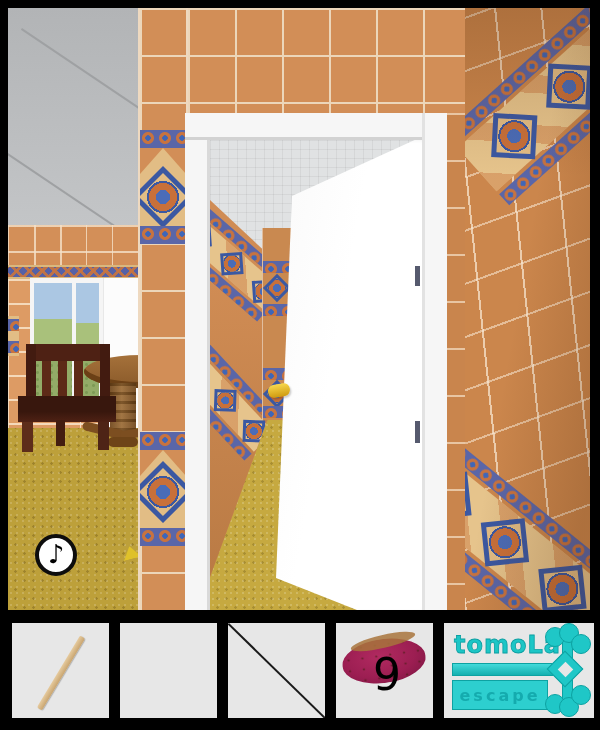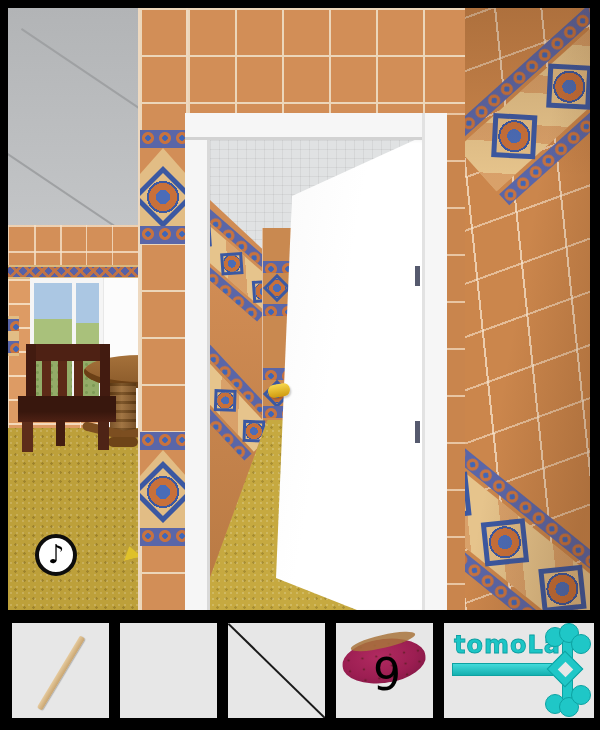--- a/index.html
+++ b/index.html
@@ -224,20 +224,23 @@
     <div class="abs" style="left:1px;top:0;width:135px;height:2px;background:#1a1a1a;transform:rotate(44.3deg);transform-origin:0 0;"></div>
   </div>
   <div class="slot" style="left:336px;">
     <div class="abs" style="left:6px;top:16px;width:84px;height:44px;border-radius:50%;transform:rotate(-8deg);background:radial-gradient(ellipse at 45% 38%,#b12a60 0%,#9c1e52 55%,#771540 100%);background-image:radial-gradient(rgba(60,30,10,.5) 1px,transparent 1.6px),radial-gradient(ellipse at 45% 38%,#b12a60 0%,#9c1e52 55%,#771540 100%);background-size:14px 11px,100% 100%;"></div>
     <div class="abs" style="left:14px;top:12px;width:66px;height:13px;border-radius:50%;transform:rotate(-13deg);background:#a8743c;opacity:.85;"></div>
     <span class="abs" style="left:37px;top:26px;font-size:44px;color:#000;">9</span>
   </div>
   <div class="slot" style="left:444px;width:150px;">
     <span class="abs" style="left:10px;top:8px;font-size:24px;font-weight:bold;color:#1cc6c6;-webkit-text-stroke:.8px #0d9fa2;letter-spacing:1px;">tomoLa</span>
     <div class="abs teal" style="left:8px;top:40px;width:112px;height:13px;background:linear-gradient(#43dada,#15b0b0);"></div>
+    <div class="abs teal" style="left:8px;top:57px;width:96px;height:30px;background:#2dcfcf;display:flex;align-items:center;justify-content:center;">
+      <span style="font-size:16px;font-weight:bold;letter-spacing:3px;color:#0fa3a6;opacity:.8;">escape</span>
+    </div>
     <div>
       <div class="abs teal" style="left:118px;top:14px;width:11px;height:68px;border-radius:5px;"></div>
       <div class="abs teal lobe" style="left:101px;top:4px;"></div>
       <div class="abs teal lobe" style="left:115px;top:0px;"></div>
       <div class="abs teal lobe" style="left:127px;top:11px;"></div>
       <div class="abs teal lobe" style="left:101px;top:71px;"></div>
       <div class="abs teal lobe" style="left:115px;top:74px;"></div>
       <div class="abs teal lobe" style="left:127px;top:62px;"></div>
       <div class="abs teal" style="left:108px;top:33px;width:26px;height:26px;transform:rotate(45deg);"></div>
       <div class="abs" style="left:116px;top:41px;width:11px;height:11px;transform:rotate(45deg);background:#e7e7e7;"></div>

